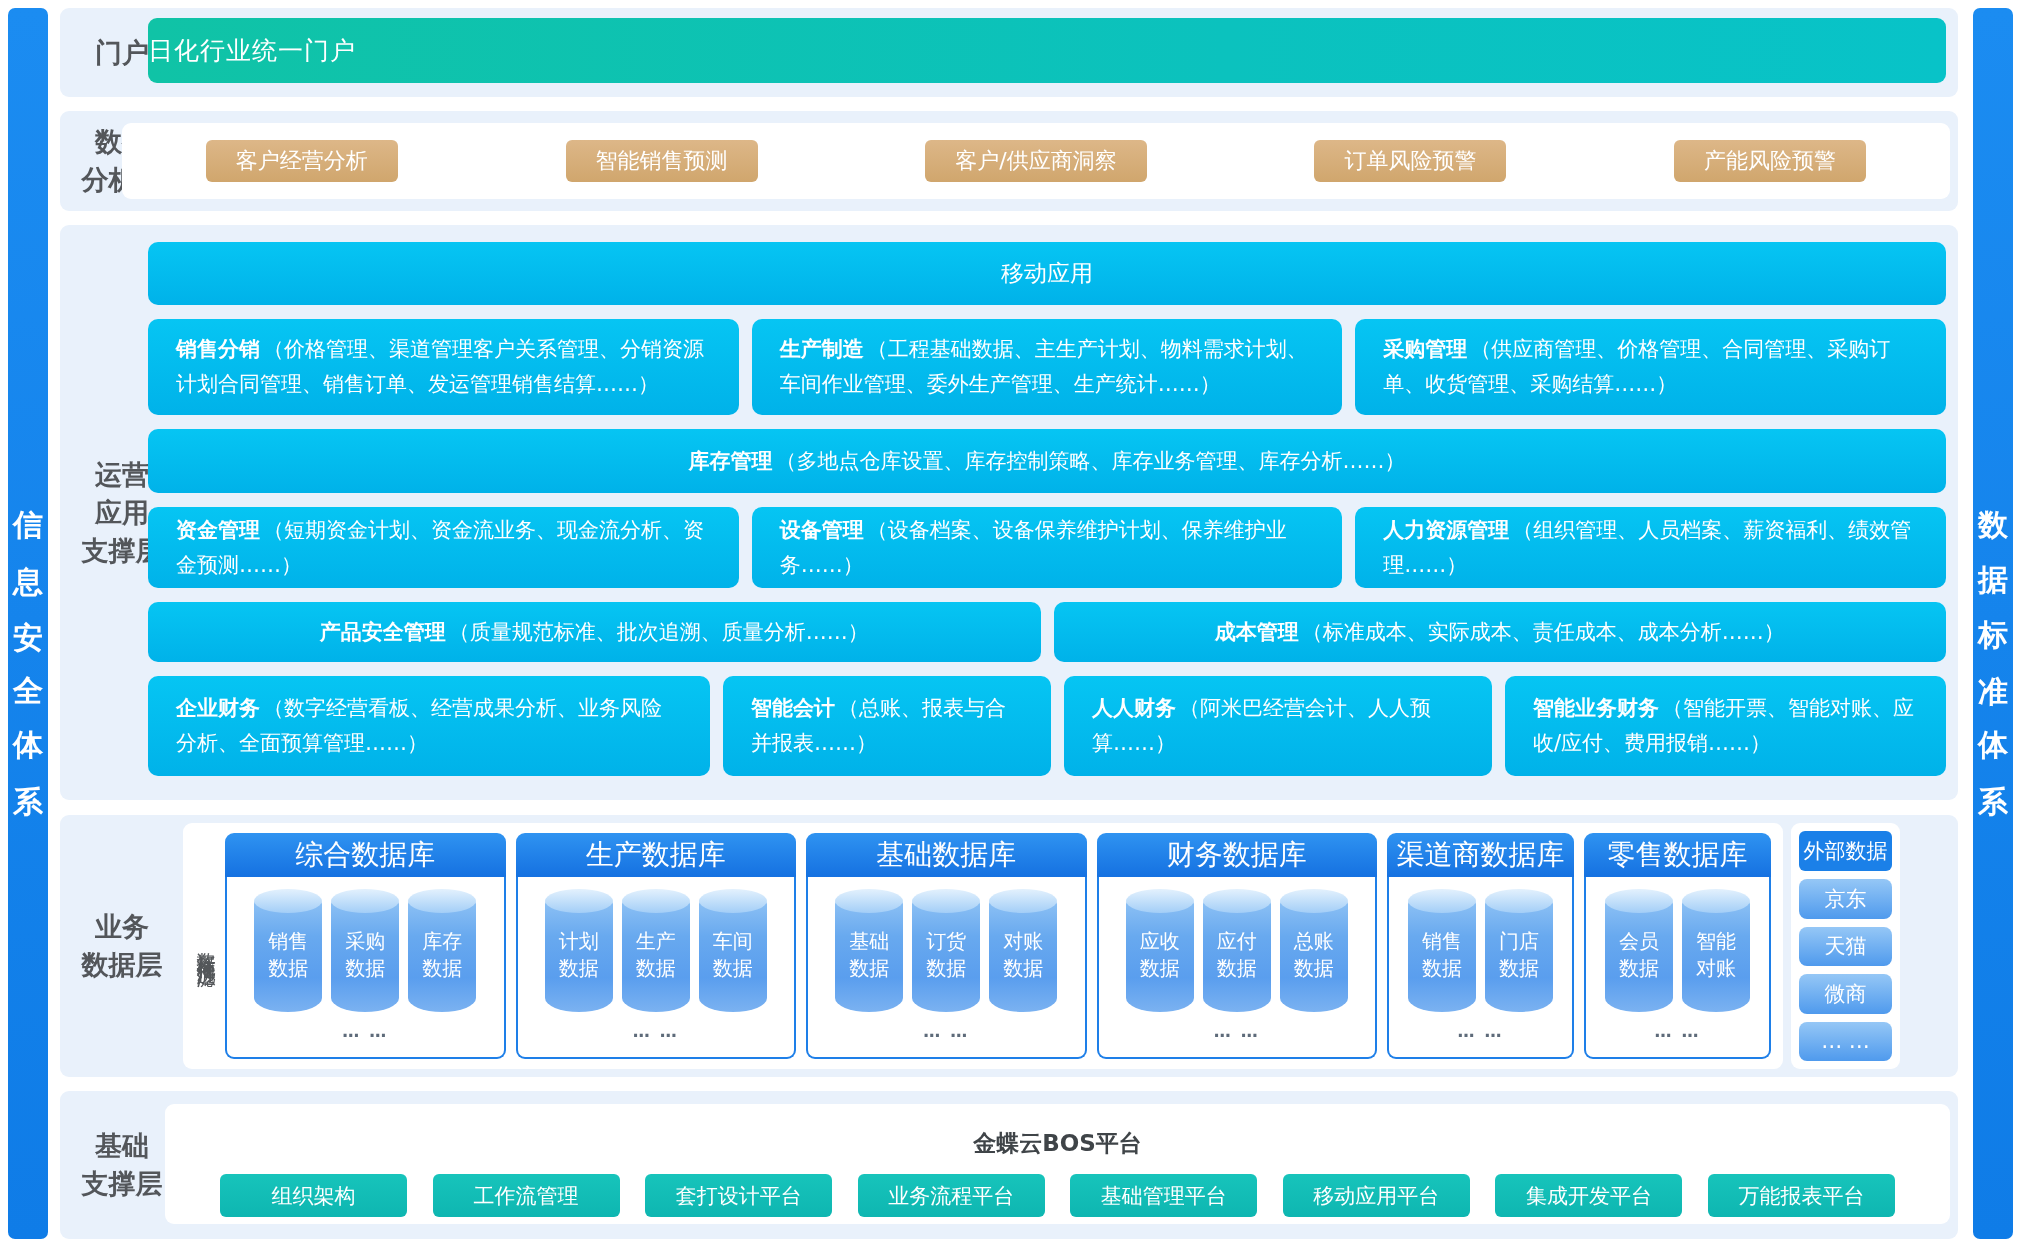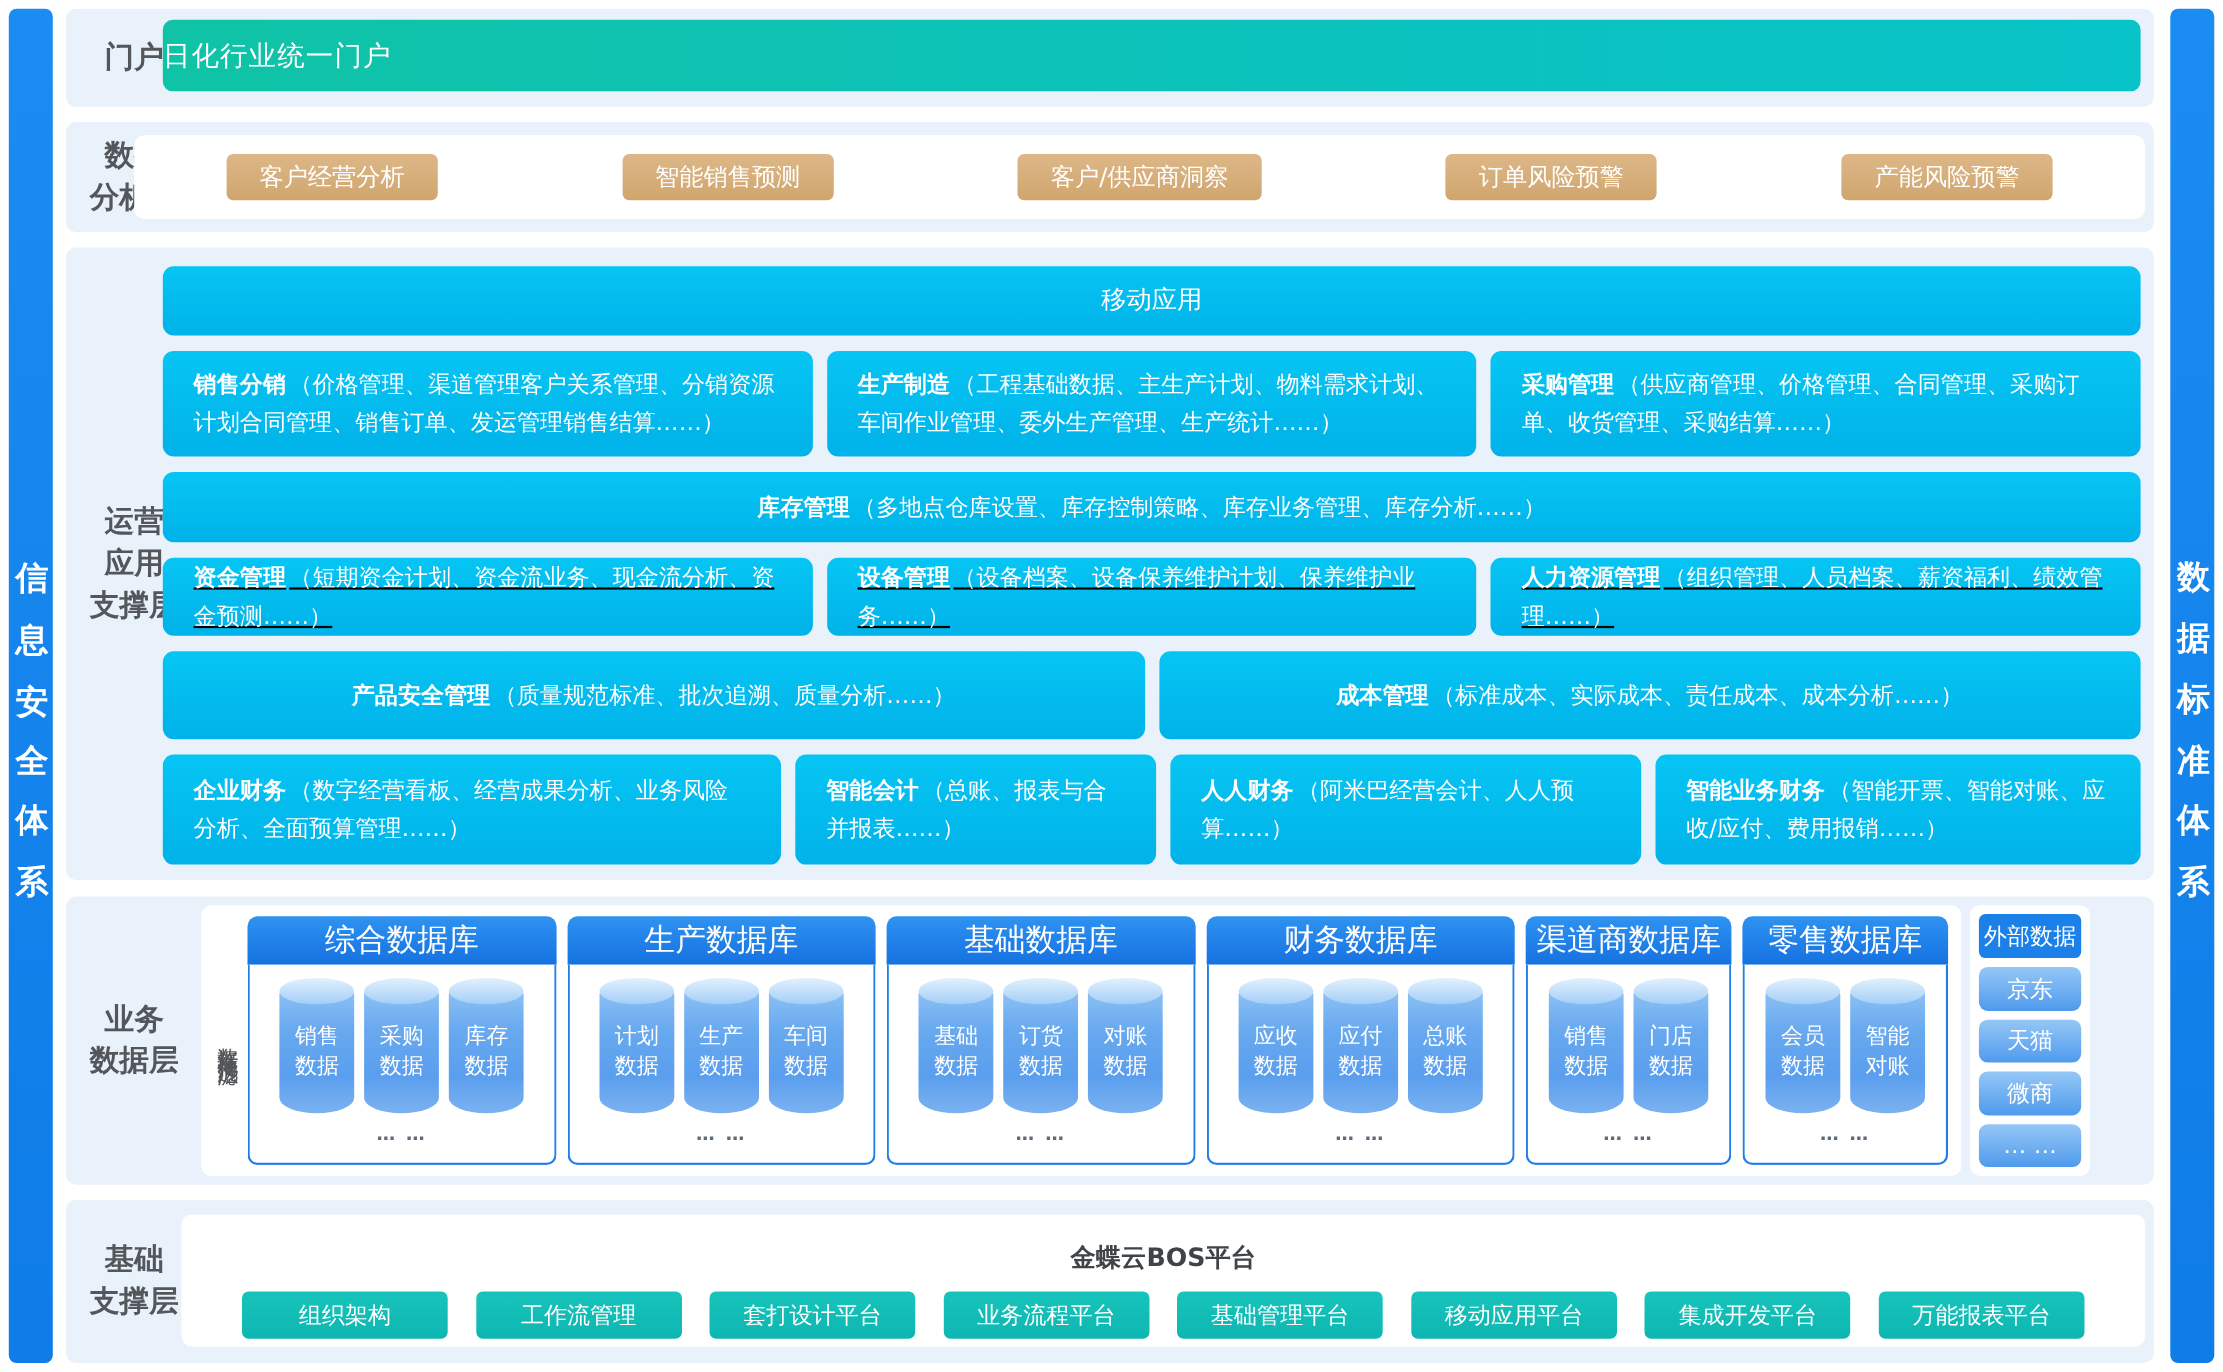--- a/index.html
+++ b/index.html
@@ -64,22 +64,22 @@
     border-radius:10px;color:#fff;font-size:21px;line-height:35px;
     display:flex;align-items:center;padding:0 28px;
   }
   .cy b{font-weight:700;margin-right:3px;}
   .cy.center{justify-content:center;text-align:center;}
   .row{display:flex;gap:13px;}
   .row > .cy{flex:1;}
   .ops-banner{height:63px;flex:none;justify-content:center;font-size:23px;}
   .ops-row1{height:96px;flex:none;}
   .ops-row2{height:64px;flex:none;}
-  .ops-row3{height:71px;flex:none;text-decoration:underline;}
-  .ops-row4{height:80px;flex:none;}
+  .ops-row3{height:81px;flex:none;}
+  .ops-row4{height:60px;flex:none;}
   .ops-row5{height:100px;flex:none;}
   .fg1{flex:5.77 1 0 !important;} .fg2{flex:3.10 1 0 !important;}
   .fg3{flex:4.24 1 0 !important;} .fg4{flex:4.39 1 0 !important;}
 
   
   .dpanel{
     position:absolute;left:123px;top:8px;width:1600px;height:246px;
     background:#fff;border-radius:9px;display:flex;padding:10px 12px 10px 6px;
   }
   .strip{width:36px;flex:none;display:flex;align-items:center;justify-content:center;}

